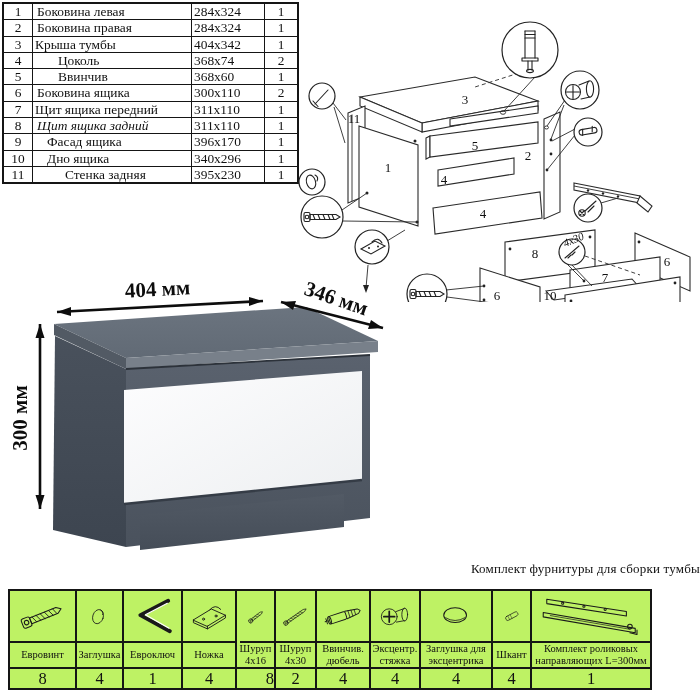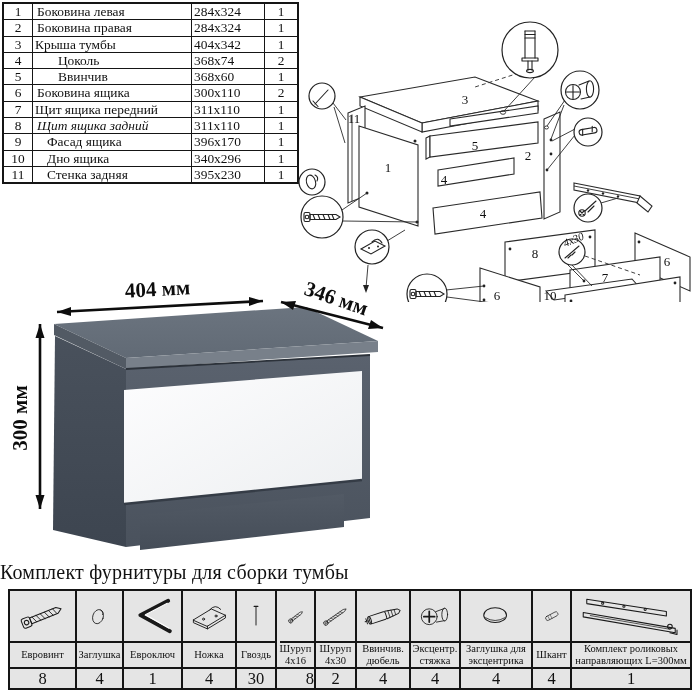--- a/index.html
+++ b/index.html
@@ -28,23 +28,23 @@
   #diagram text{font-family:"Liberation Serif",serif;font-size:13px;fill:#111;}
   #diagram text.small{font-size:11px;font-style:italic;}
 
   
   #render3d{position:absolute;left:0;top:268px;}
   #render3d text{font-family:"Liberation Serif",serif;font-weight:bold;font-size:21px;fill:#0d0d0d;}
   .dimline{stroke:#0d0d0d;stroke-width:2.6;}
   .dimhead{fill:#0d0d0d;}
 
   
-  #hw-title{position:absolute;left:0;top:561px;width:700px;text-align:left;
-            font-size:20px;letter-spacing:.2px;}
-  #hw-table{position:absolute;left:8px;top:589px;display:flex;border:2px solid #151515;background:#e5e5e5;}
+  #hw-title{position:absolute;left:0;top:561px;width:700px;text-align:right;
+            font-size:13px;letter-spacing:.2px;}
+  #hw-table{position:absolute;left:8px;top:589px;display:flex;border:2px solid #151515;background:#bef264;}
   .hw-col{display:flex;flex-direction:column;border-left:2px solid #151515;}
   .hw-col:first-child{border-left:none;}
   .hw-icon{height:50px;border-bottom:2px solid #151515;display:flex;align-items:center;justify-content:center;}
   .hw-name{height:24px;border-bottom:2px solid #151515;display:flex;align-items:center;justify-content:center;
            text-align:center;font-size:10.5px;line-height:1.12;padding:0 1px;}
   .hw-qty{height:19px;display:flex;align-items:center;justify-content:center;font-size:16.5px;}
   .hw-icon svg{display:block;}
 </style>
 </head>
 <body>
@@ -108,21 +108,21 @@
           <td class="pt-qty">1</td>
         </tr>
         <tr>
           <td class="pt-num">10</td>
           <td class="pt-name" style="padding-left: 14px;">Дно ящика</td>
           <td class="pt-size">340x296</td>
           <td class="pt-qty">1</td>
         </tr>
         <tr>
           <td class="pt-num">11</td>
-          <td class="pt-name" style="padding-left: 14px;">Стенка задняя</td>
+          <td class="pt-name" style="padding-left: 32px;">Стенка задняя</td>
           <td class="pt-size">395x230</td>
           <td class="pt-qty">1</td>
         </tr>
       </tbody>
   </table>
 
   <svg id="diagram" width="412" height="302" viewBox="0 0 412 302">
 
     <g>
       <path class="ln" d="M72,97 L187,77 L250,101 L134,123 Z"></path>
@@ -429,32 +429,20 @@
                 <path d="M53,25 L53,28.5 L30,42.5"></path>
                 <path d="M33,18 Q40,10 47,17.5"></path>
                 <circle cx="25" cy="30" r="1.3"></circle>
                 <circle cx="41" cy="26" r="1.3"></circle>
               </g>
             </svg>
           </div>
           <div class="hw-name">Ножка</div>
           <div class="hw-qty">4</div>
         </div>
-        <div class="hw-col" style="width: 38px;">
-          <div class="hw-icon">
-            <svg width="34" height="46" viewBox="0 0 64 52">
-              <g stroke="#1a1a1a" fill="none" stroke-width="1.2" stroke-linecap="round" stroke-linejoin="round">
-                <path d="M32,9 L32,43" stroke-width="1.8"></path>
-                <path d="M28.5,8 L35.5,8" stroke-width="2.2"></path>
-              </g>
-            </svg>
-          </div>
-          <div class="hw-name">Гвоздь</div>
-          <div class="hw-qty">30</div>
-        </div>
         <div class="hw-col" style="width: 37px; align-items: flex-end;">
           <div class="hw-icon">
             <svg width="34" height="46" viewBox="0 0 64 52">
               <g stroke="#1a1a1a" fill="none" stroke-width="1.2" stroke-linecap="round" stroke-linejoin="round" transform="rotate(-38 32 26)">
                 <circle cx="17" cy="26" r="4"></circle>
                 <path d="M14.5,23.5 L19.5,28.5 M19.5,23.5 L14.5,28.5" stroke-width="0.9"></path>
                 <path d="M21,23.8 H41 L45,26 L41,28.2 H21 Z"></path>
                 <path d="M24,23.8 L27,28.2 M29,23.8 L32,28.2 M34,23.8 L37,28.2" stroke-width="0.9"></path>
               </g>
             </svg>

